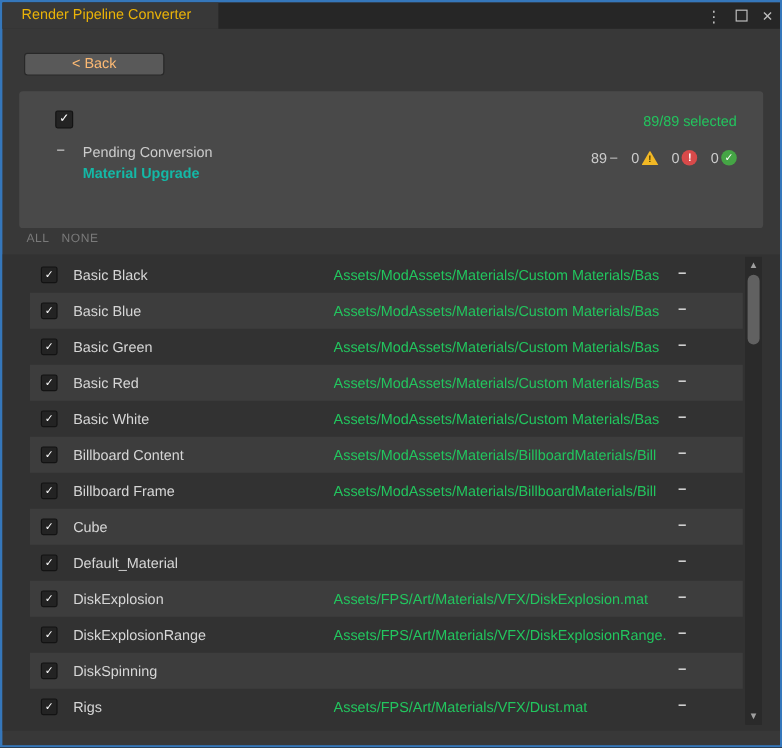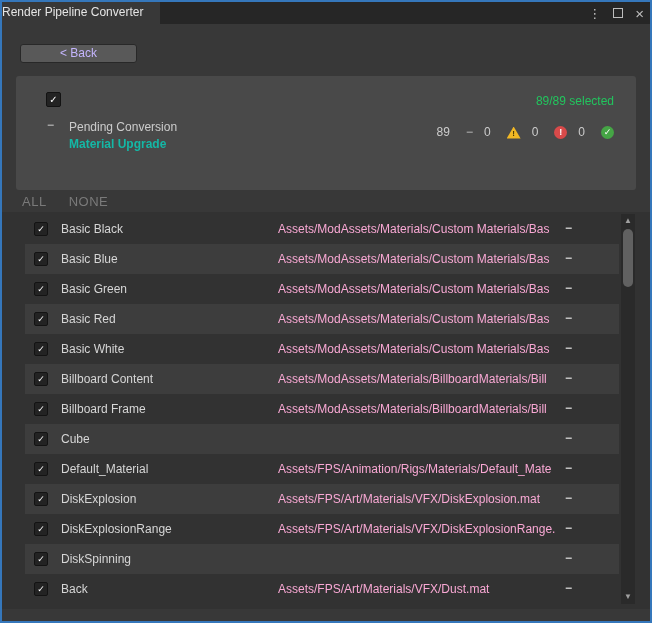--- a/index.html
+++ b/index.html
@@ -8,38 +8,38 @@
 
   .window {
     position:relative; width:652px; height:623px;
     background:#383838; border:2px solid #3577bb; overflow:hidden;
     color:#d4d4d4;
   }
 
   
   .titlebar { position:absolute; left:0; top:0; width:648px; height:22px; background:#262626; }
   .tab {
-    position:absolute; left:0; top:0; width:158px; height:22px;
-    background:#383838; color:#e5e5e5; line-height:21px; padding-left:0;
+    position:absolute; left:0; top:0; width:180px; height:22px;
+    background:#383838; color:#eab308; line-height:21px; padding-left:16px;
     cursor:default;
   }
   .win-controls {
     position:absolute; right:6px; top:0; height:22px;
     display:flex; align-items:center; gap:12px; color:#bdbdbd;
   }
   .ctrl { cursor:default; line-height:1; }
   .ctrl-menu { font-size:13px; }
   .ctrl-max { width:10px; height:10px; border:1.5px solid #bdbdbd; }
   .ctrl-close { font-size:15px; }
 
   
   .back-btn {
     position:absolute; left:18px; top:42px; width:117px; height:19px;
     background:#595959; border:1px solid #282828; border-radius:3px;
-    color:#c4b5fd; text-align:center; line-height:17px; cursor:default;
+    color:#fdba74; text-align:center; line-height:17px; cursor:default;
   }
 
   
   .panel {
     position:absolute; left:14px; top:74px; width:620px; height:114px;
     background:#494949; border-radius:3px;
   }
   .cb {
     display:inline-flex; align-items:center; justify-content:center;
     background:#232323; border:1px solid #131313; border-radius:2px;
@@ -48,21 +48,21 @@
   .panel .cb { position:absolute; left:30px; top:16px; width:15px; height:15px; font-size:10px; }
   .panel-title { position:absolute; left:53px; top:18px; font-weight:bold; color:#14b8a6;margin-top:43px; }
   .selected-summary { position:absolute; right:22px; top:18px; font-weight:normal; color:#22c55e; }
 
   .pending-dash { position:absolute; left:31px; top:42px; color:#aaaaaa; font-weight:bold; }
   .pending-label { position:absolute; left:53px; top:44px; color:#cccccc; }
   .pending-right {
     position:absolute; right:22px; top:41px; height:16px;
     display:flex; align-items:center; color:#cccccc;
   }
-  .status-group { display:flex; align-items:flex-end; gap:16px; margin-left:11px;margin-top:13px; }
+  .status-group { display:flex; align-items:center; gap:2px; margin-left:11px;margin-top:13px; }
   .dash-icon { color:#9a9a9a; font-weight:bold; }
   .icon-warning {
     width:14px; height:12px; background:#f2b824;
     clip-path:polygon(50% 0, 100% 100%, 0 100%);
     display:inline-flex; align-items:flex-end; justify-content:center;
     font-size:8px; font-weight:bold; color:#4a3800; line-height:1.1;
   }
   .icon-error, .icon-success {
     width:13px; height:13px; border-radius:50%;
     display:inline-flex; align-items:center; justify-content:center;
@@ -72,37 +72,37 @@
   .icon-success { background:#45a545; }
 
   .panel-desc {
     position:absolute; left:24px; top:64px; right:20px;
     color:#c9c9c9; line-height:19px;
   }
 
   
   .filters {
     position:absolute; left:20px; top:192px;
-    display:flex; gap:22px; color:#7a7a7a; font-size:13px; letter-spacing:0.5px;
+    display:flex; gap:10px; color:#7a7a7a; font-size:10px; letter-spacing:0.5px;
   }
   .filters span { cursor:default; }
 
   
   .list {
     position:absolute; left:0; top:210px; width:648px; height:397px;
     background:#323232; overflow:hidden;
   }
   .rows { position:absolute; left:0; top:2px; right:0; }
   .row { position:relative; height:30px; margin-left:23px; width:594px; }
   .row.alt { background:#3d3d3d; }
   .row .cb { position:absolute; left:9px; top:8px; width:14px; height:14px; font-size:9px; }
   .row-name { position:absolute; left:36px; top:8px; color:#d6d6d6; white-space:nowrap; }
   .row-path {
     position:absolute; left:253px; top:8px; width:278px;
-    color:#f9a8d4; white-space:nowrap; overflow:hidden;
+    color:#22c55e; white-space:nowrap; overflow:hidden;
   }
   .row-status { position:absolute; left:540px; top:7px; color:#cfcfcf; font-weight:bold; }
 
   
   .scrollbar {
     position:absolute; right:15px; top:2px; width:14px; height:390px;
     background:#2a2a2a;
   }
   .scroll-arrow {
     position:absolute; left:0; width:14px; height:12px;
@@ -246,21 +246,20 @@
     </span>
     <span class="row-name">Cube</span>
     <span class="row-status">−</span>
   </div>
 
   <div class="row">
     <span class="cb">
       <span>✓</span>
     </span>
     <span class="row-name">Default_Material</span>
-    <span class="row-path">Assets/FPS/Animation/Rigs/Materials/Default_Mate</span>
     <span class="row-status">−</span>
   </div>
 
   <div class="row alt">
     <span class="cb">
       <span>✓</span>
     </span>
     <span class="row-name">DiskExplosion</span>
     <span class="row-path">Assets/FPS/Art/Materials/VFX/DiskExplosion.mat</span>
     <span class="row-status">−</span>
@@ -280,21 +279,21 @@
       <span>✓</span>
     </span>
     <span class="row-name">DiskSpinning</span>
     <span class="row-status">−</span>
   </div>
 
   <div class="row">
     <span class="cb">
       <span>✓</span>
     </span>
-    <span class="row-name">Back</span>
+    <span class="row-name">Rigs</span>
     <span class="row-path">Assets/FPS/Art/Materials/VFX/Dust.mat</span>
     <span class="row-status">−</span>
   </div>
 </div>
 
     <div class="scrollbar">
       <div class="scroll-arrow scroll-up">▲</div>
       <div class="scroll-thumb"></div>
       <div class="scroll-arrow scroll-down">▼</div>
     </div>

